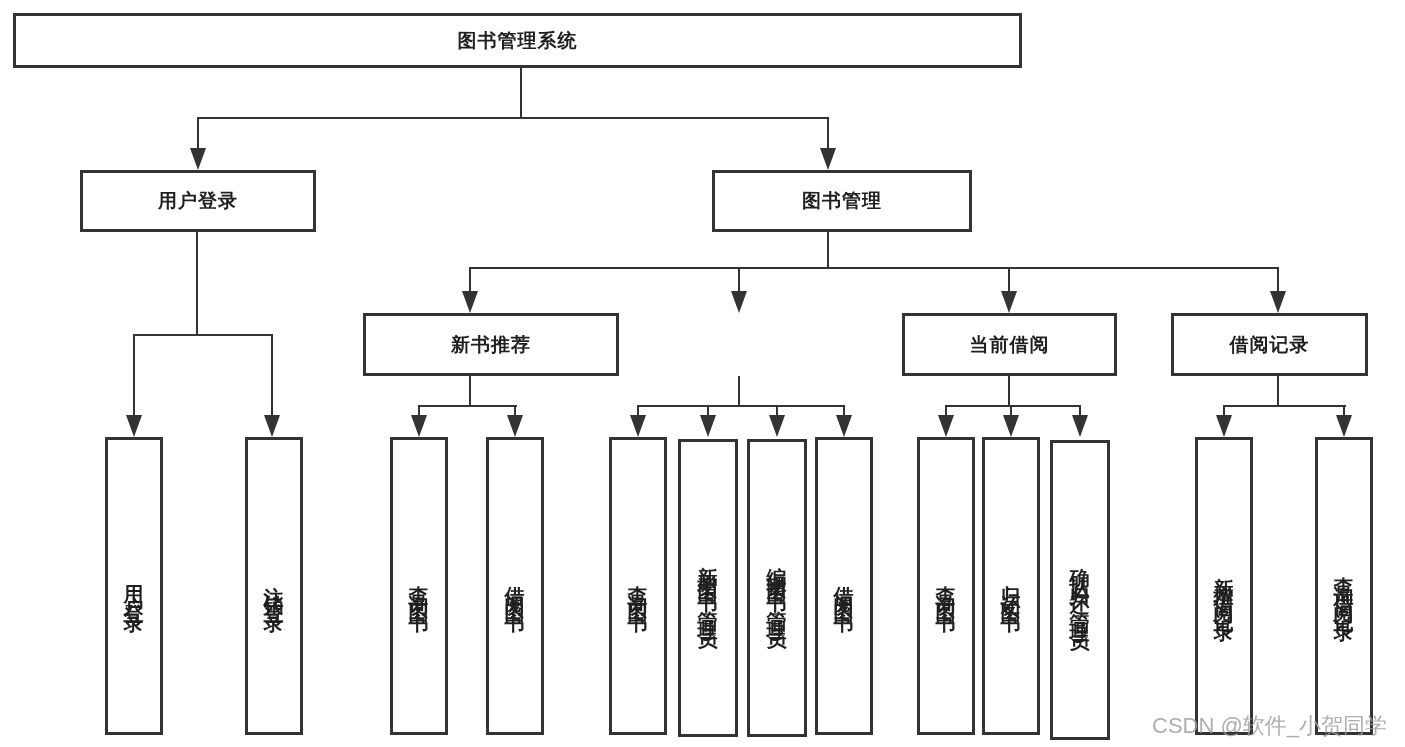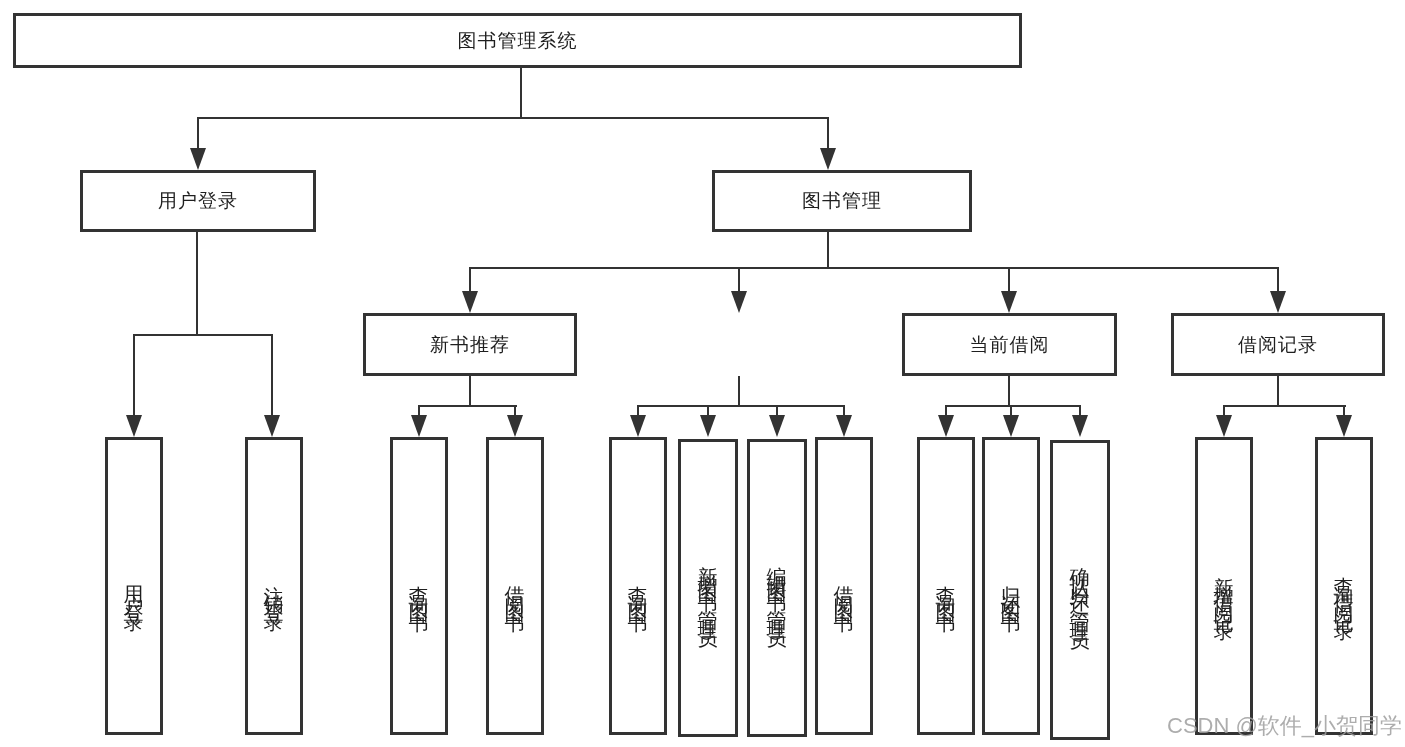--- a/index.html
+++ b/index.html
@@ -13,37 +13,38 @@
     width:1405px;height:747px;position:relative;background:#ffffff;
     font-family:"Liberation Sans", sans-serif;overflow:hidden;
   }
   .canvas{position:absolute;inset:0;}
   .box{
     position:absolute;box-sizing:border-box;
     border:3px solid var(--line);background:var(--box-bg);
     display:flex;align-items:center;justify-content:center;
     color:var(--text);font-size:19px;letter-spacing:1px;
     z-index:2;
+    font-weight:bold;
   }
   .vbox{
     writing-mode:vertical-rl;text-orientation:mixed;
     font-size:20px;letter-spacing:9px;line-height:1;
     padding-top:4px;
   }
   .hline,.vline{position:absolute;background:var(--line);z-index:1;}
   .hline{height:2px;}
   .vline{width:2px;}
   .arrow{
     position:absolute;width:0;height:0;z-index:1;
     border-left:8px solid transparent;border-right:8px solid transparent;
     border-top:22px solid var(--line);
   }
   .watermark{
     position:absolute;left:1152px;top:711px;z-index:5;
-    color:var(--watermark);font-size:22px;opacity:.85;white-space:nowrap;margin-left:15px;
+    color:var(--watermark);font-size:22px;opacity:.85;white-space:nowrap;
   }
 </style>
 </head>
 <body>
 
 <div class="canvas">
 
   <div class="box" style="left:13px;top:13px;width:1009px;height:55px">
     <span>图书管理系统</span>
   </div>
@@ -73,27 +74,27 @@
   <div class="hline" style="left:469px;top:267px;width:810px"></div>
   <div class="vline" style="left:469px;top:267px;height:26px"></div>
   <div class="vline" style="left:738px;top:267px;height:26px"></div>
   <div class="vline" style="left:1008px;top:267px;height:26px"></div>
   <div class="vline" style="left:1277px;top:267px;height:26px"></div>
   <div class="arrow" style="left:462px;top:291px"></div>
   <div class="arrow" style="left:731px;top:291px"></div>
   <div class="arrow" style="left:1001px;top:291px"></div>
   <div class="arrow" style="left:1270px;top:291px"></div>
 
-  <div class="box" style="left:363px;top:313px;width:214px;height:63px">
+  <div class="box" style="left:363px;top:313px;width:256px;height:63px">
     <span>新书推荐</span>
   </div>
   <div class="box" style="left:902px;top:313px;width:215px;height:63px">
     <span>当前借阅</span>
   </div>
-  <div class="box" style="left:1171px;top:313px;width:214px;height:63px">
+  <div class="box" style="left:1171px;top:313px;width:197px;height:63px">
     <span>借阅记录</span>
   </div>
 
   <div class="vline" style="left:469px;top:376px;height:31px"></div>
   <div class="hline" style="left:418px;top:405px;width:99px"></div>
   <div class="vline" style="left:418px;top:405px;height:12px"></div>
   <div class="vline" style="left:514px;top:405px;height:12px"></div>
   <div class="arrow" style="left:411px;top:415px"></div>
   <div class="arrow" style="left:507px;top:415px"></div>
 

